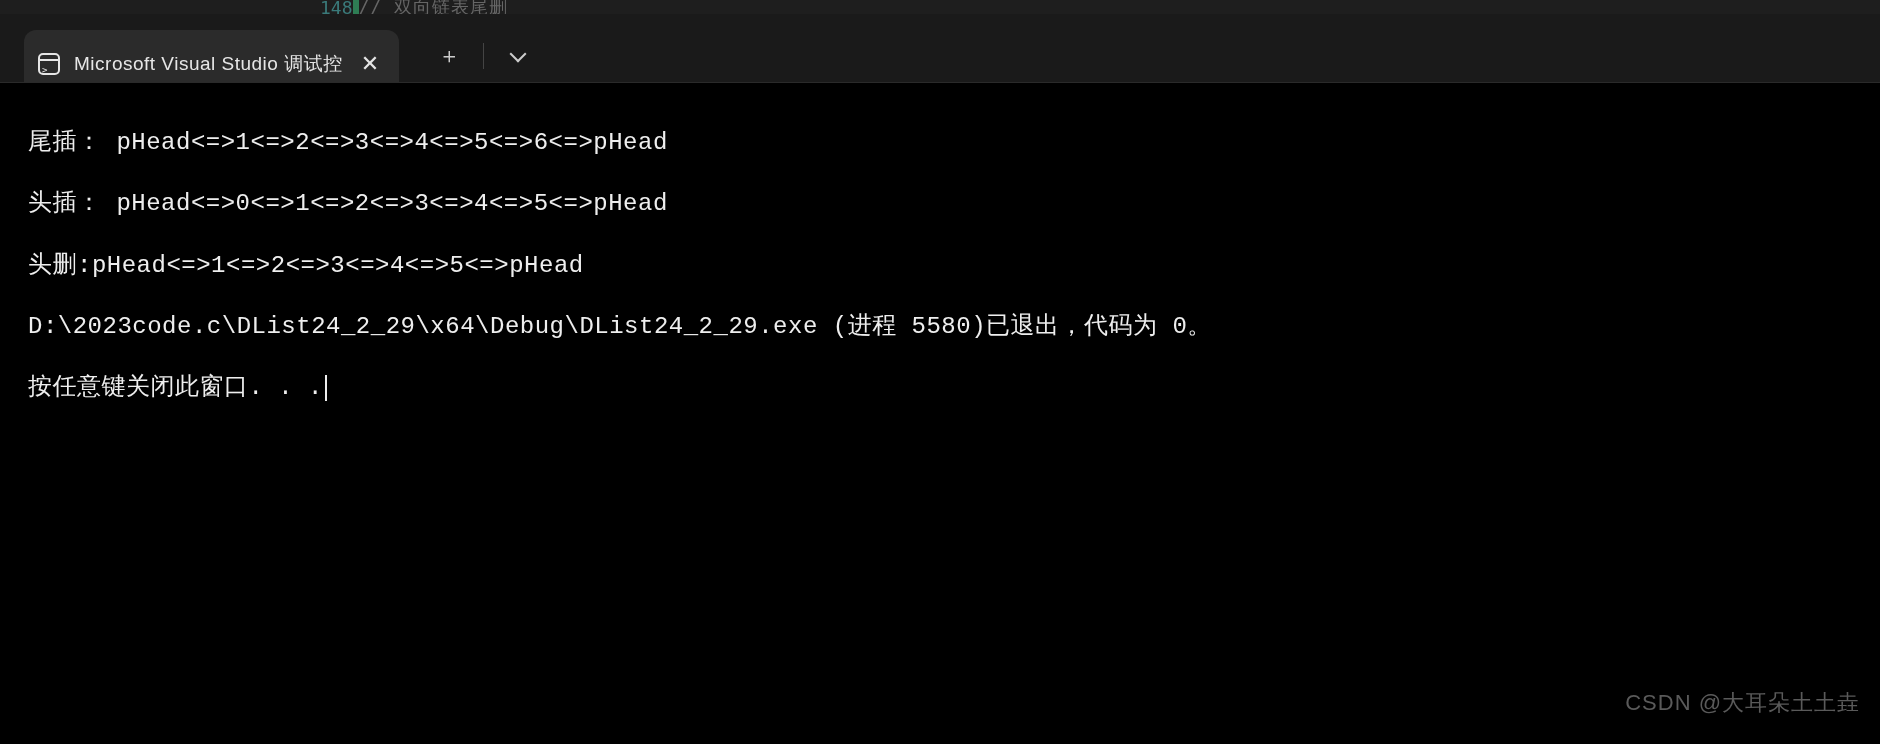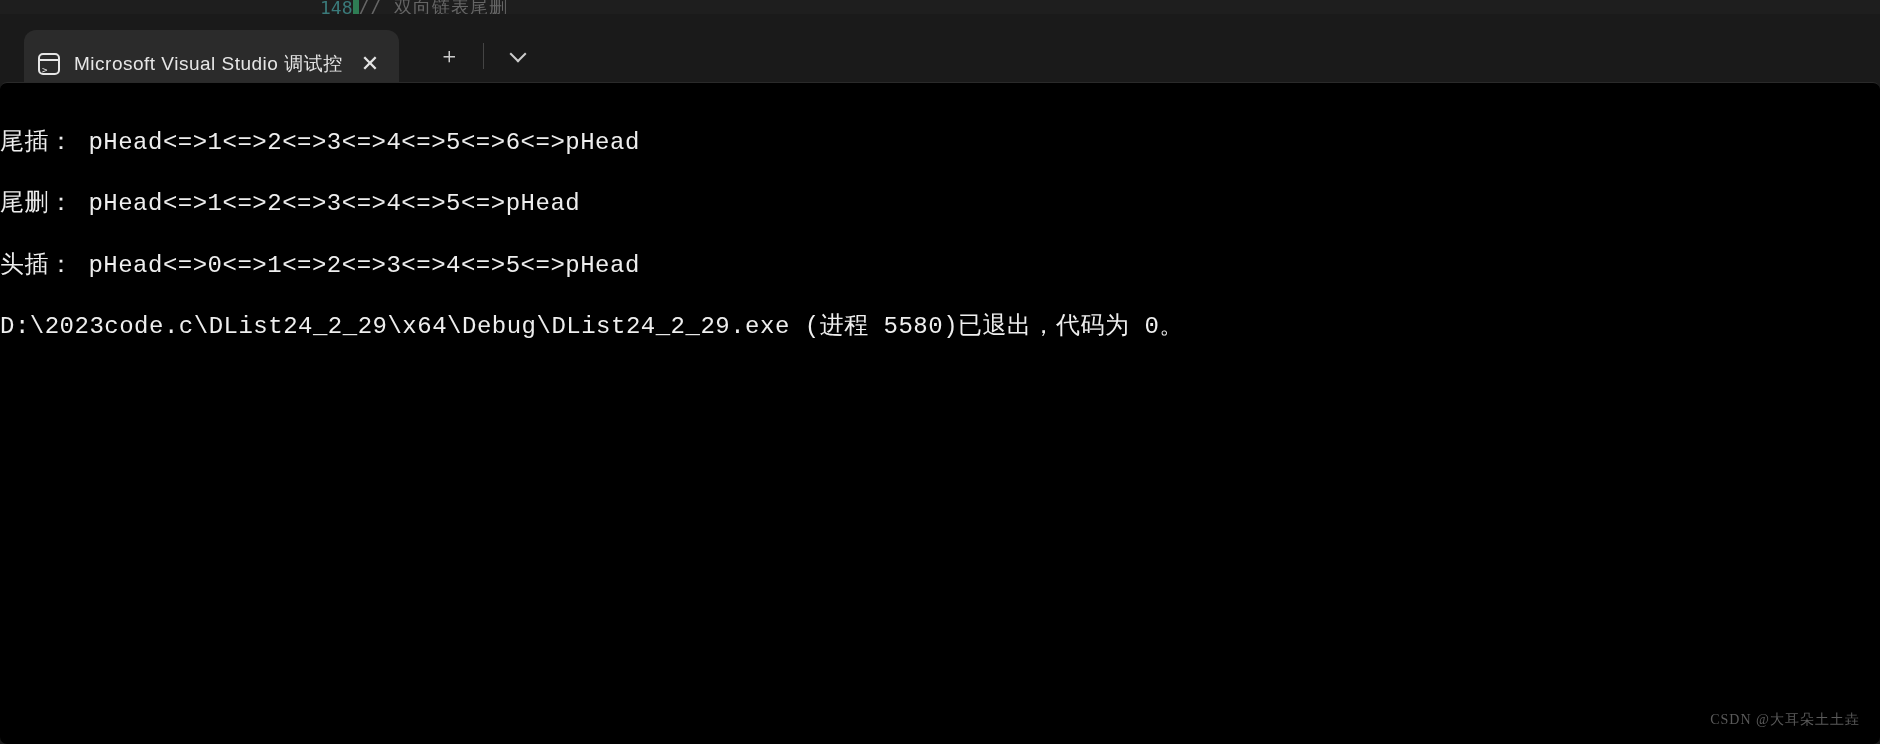--- a/index.html
+++ b/index.html
@@ -137,46 +137,45 @@
       transform: rotate(45deg);
       top: -1px;
       left: 1px;
     }
     .console-body {
       background: #000000;
       color: #eeeeee;
       font-family: Consolas, "Courier New", monospace;
       font-size: 24px;
       line-height: 1.28;
-      padding: 14px 0;
+      padding: 14px 28px;
       height: calc(744px - 14px - 68px);
       white-space: pre;
       letter-spacing: 0.5px;
       position: relative;
       border-top: 1px solid #2a2a2a;
-      border-radius: 7px;
     }
     .console-line {
       min-height: 30px;
     }
     .cursor-block {
       display: inline-block;
       vertical-align: text-bottom;
       width: 2px;
       height: 26px;
       background: #eeeeee;
       margin-left: 2px;
     }
     .watermark {
       position: absolute;
       right: 20px;
-      bottom: 15px;
+      bottom: 26px;
       color: #5a5a5a;
-      font-size: 14px;
-      font-family: Liberation Serif, serif;
+      font-size: 22px;
+      font-family: Liberation Sans, sans-serif;
       letter-spacing: 1px;
     }
   </style>
 </head>
 <body>
 
 <div class="editor-strip">
   <span class="linenum">148</span>
   <span class="gutter-bar"></span>
   <span class="comment">// 双向链表尾删</span>
@@ -192,18 +191,19 @@
     <div class="new-tab">＋</div>
     <div class="divider-v"></div>
     <div class="tab-menu">
       <span class="chevron-down"></span>
     </div>
   </div>
 </div>
 
 <div class="console-body">
 <div class="console-line">尾插： pHead&lt;=&gt;1&lt;=&gt;2&lt;=&gt;3&lt;=&gt;4&lt;=&gt;5&lt;=&gt;6&lt;=&gt;pHead</div>
-<div class="console-line">尾删： pHead&lt;=&gt;1&lt;=&gt;2&lt;=&gt;3&lt;=&gt;4&lt;=&gt;5&lt;=&gt;pHead</div>
 <div class="console-line">头插： pHead&lt;=&gt;0&lt;=&gt;1&lt;=&gt;2&lt;=&gt;3&lt;=&gt;4&lt;=&gt;5&lt;=&gt;pHead</div>
+<div class="console-line">头删:pHead&lt;=&gt;1&lt;=&gt;2&lt;=&gt;3&lt;=&gt;4&lt;=&gt;5&lt;=&gt;pHead</div>
 <div class="console-line">D:\2023code.c\DList24_2_29\x64\Debug\DList24_2_29.exe (进程 5580)已退出，代码为 0。</div>
+<div class="console-line"><span>按任意键关闭此窗口. . .</span><span class="cursor-block"></span></div>
 </div>
 
 <div class="watermark">CSDN @大耳朵土土垚</div>
 
 </body></html>

